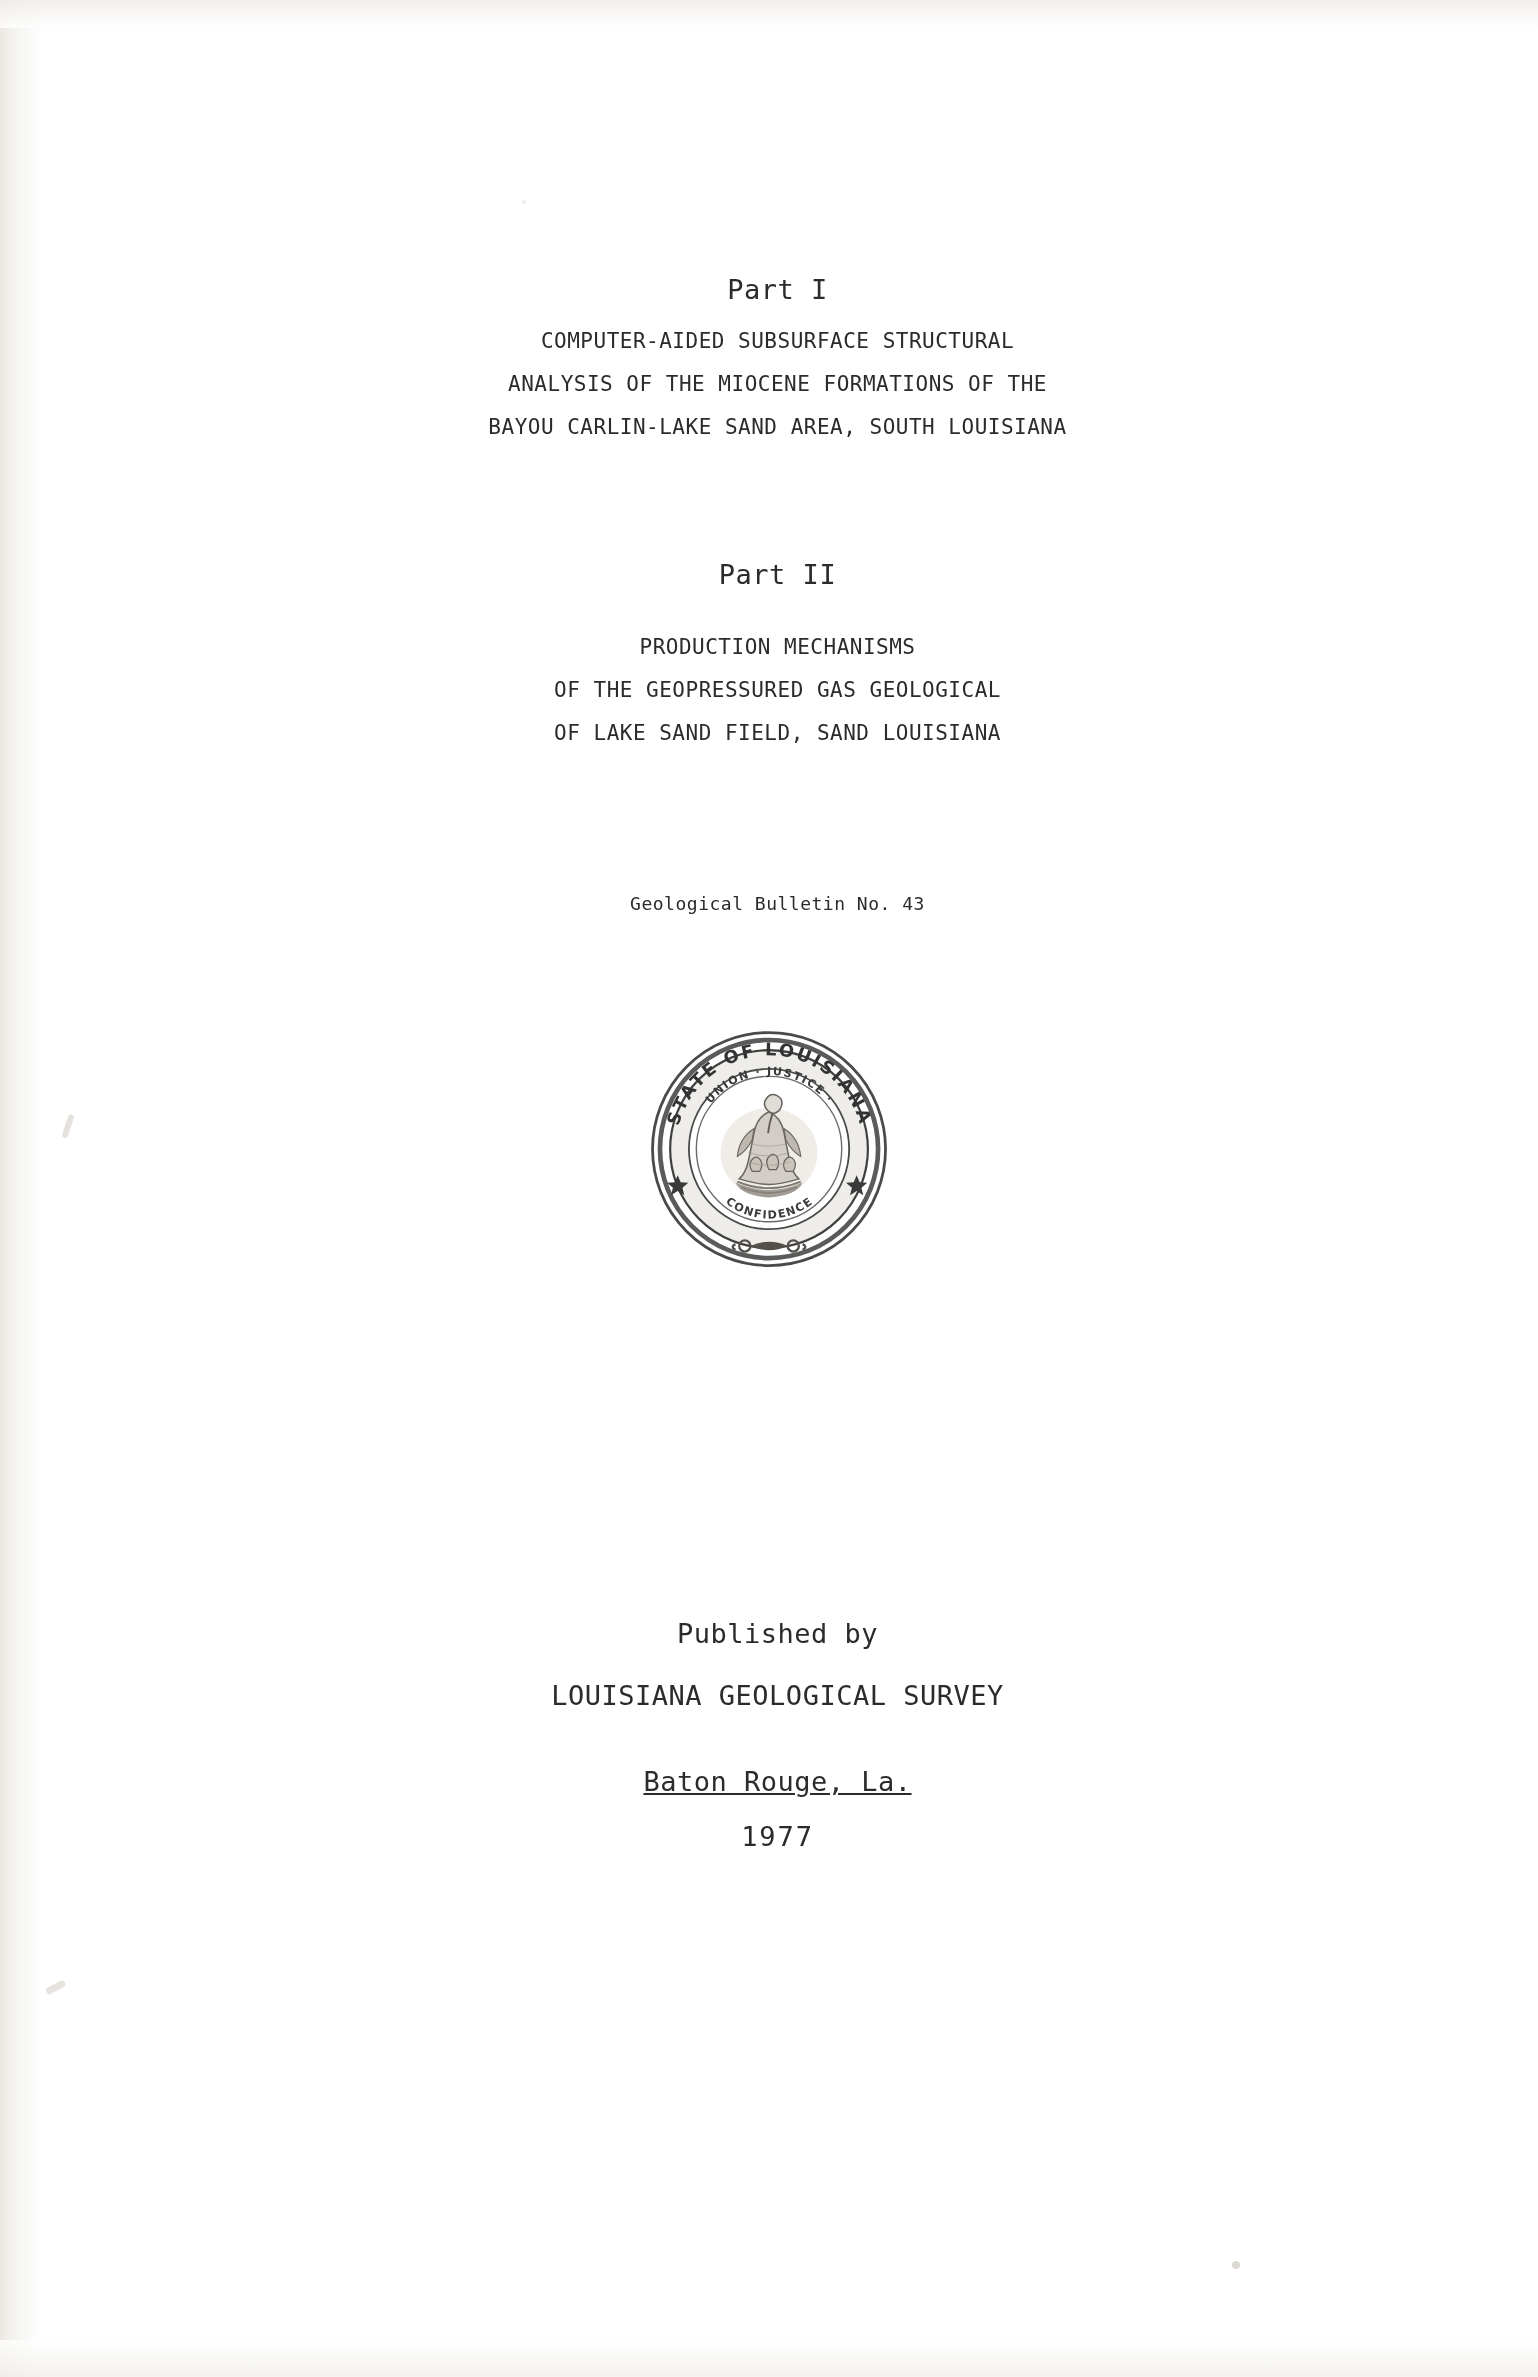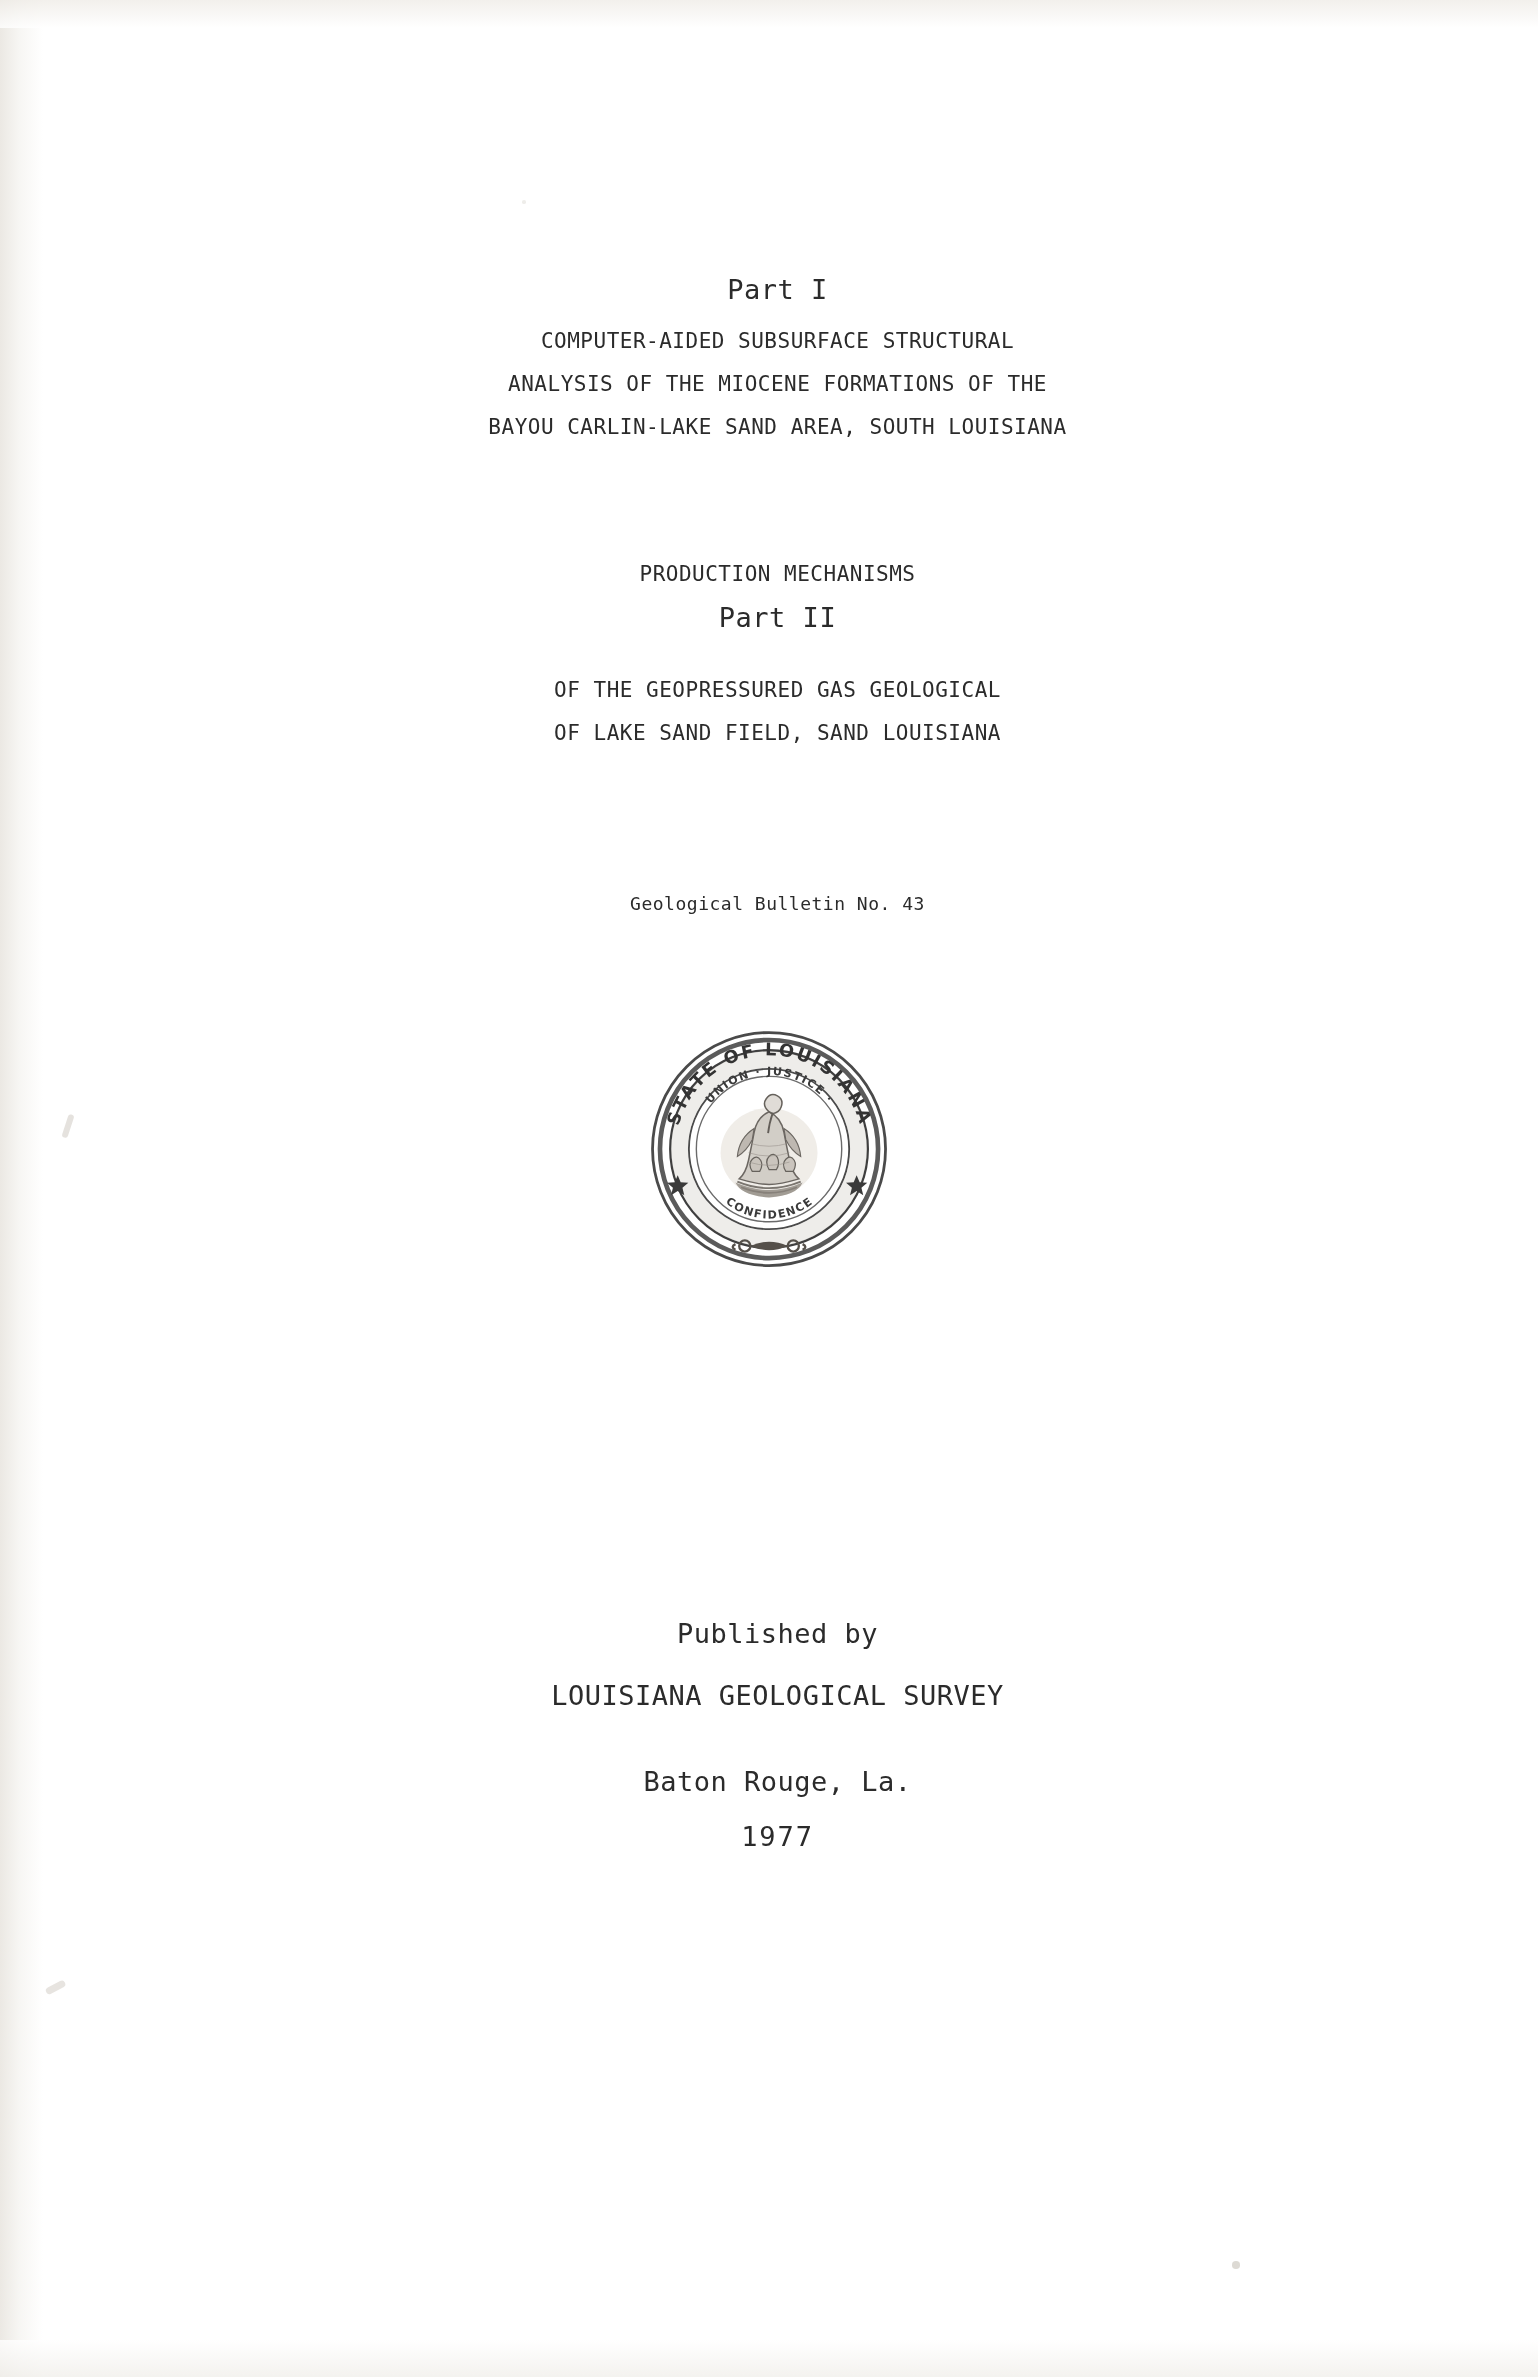--- a/index.html
+++ b/index.html
@@ -96,21 +96,21 @@
   .seal {
     width: 247px;
     height: 247px;
     position: relative;
   }
 
   
   #publisher { margin-top: 337px; }
   #publisher .line { font-size: 27px; line-height: 47px; text-align: center; }
   #publisher .pub-by { margin-bottom: 15px; }
-  #publisher .city { margin-top: 39px; }
+  #publisher .city { margin-top: 39px; text-decoration: underline; }
   #publisher .year { margin-top: 7.5px; letter-spacing: 1.9px; }
 </style>
 </head>
 <body>
 
 <div class="page">
   <div class="scan-edge-left"></div>
   <div class="scan-edge-top"></div>
   <div class="scan-edge-bottom"></div>
   <div class="speck s1"></div>
@@ -122,22 +122,22 @@
 <div class="content">
 
   <div class="block" id="part1">
     <span class="line part-label">Part I</span>
     <span class="line title-line">COMPUTER-AIDED SUBSURFACE STRUCTURAL</span>
     <span class="line title-line">ANALYSIS OF THE MIOCENE FORMATIONS OF THE</span>
     <span class="line title-line">BAYOU CARLIN-LAKE SAND AREA, SOUTH LOUISIANA</span>
   </div>
 
   <div class="block" id="part2">
+    <span class="line part-label">Part II</span>
     <span class="line title-line">PRODUCTION MECHANISMS</span>
-    <span class="line part-label">Part II</span>
     <span class="line title-line">OF THE GEOPRESSURED GAS GEOLOGICAL</span>
     <span class="line title-line">OF LAKE SAND FIELD, SAND LOUISIANA</span>
   </div>
 
   <div class="block" id="bulletin">
     <span class="line">Geological Bulletin No. 43</span>
   </div>
 
   <div class="seal-wrap">
     <div class="seal">

